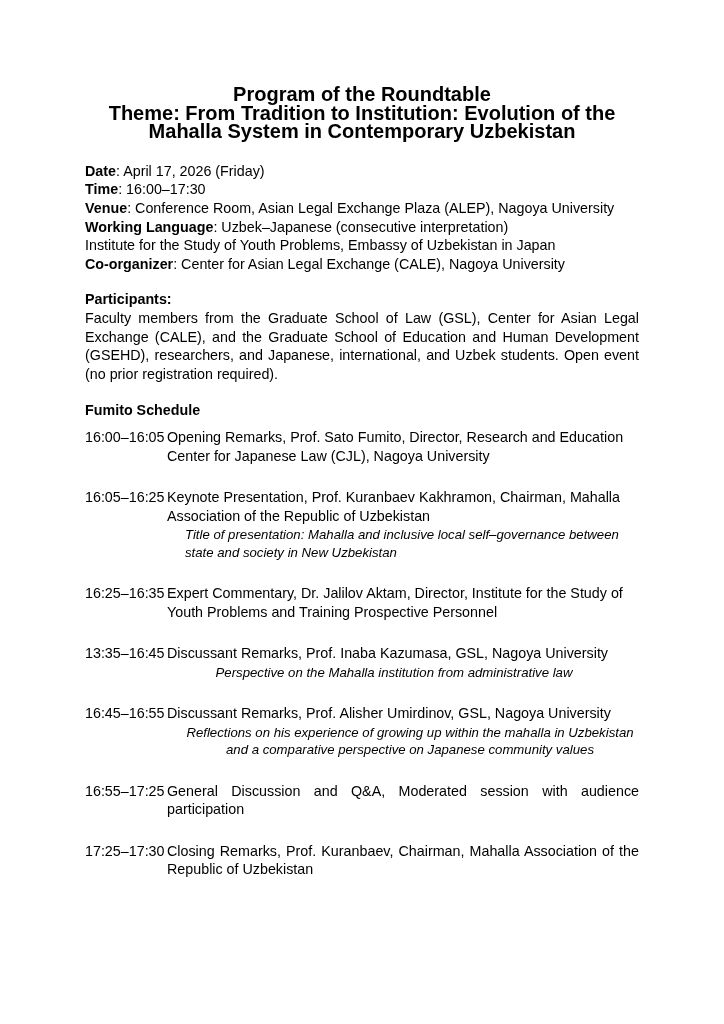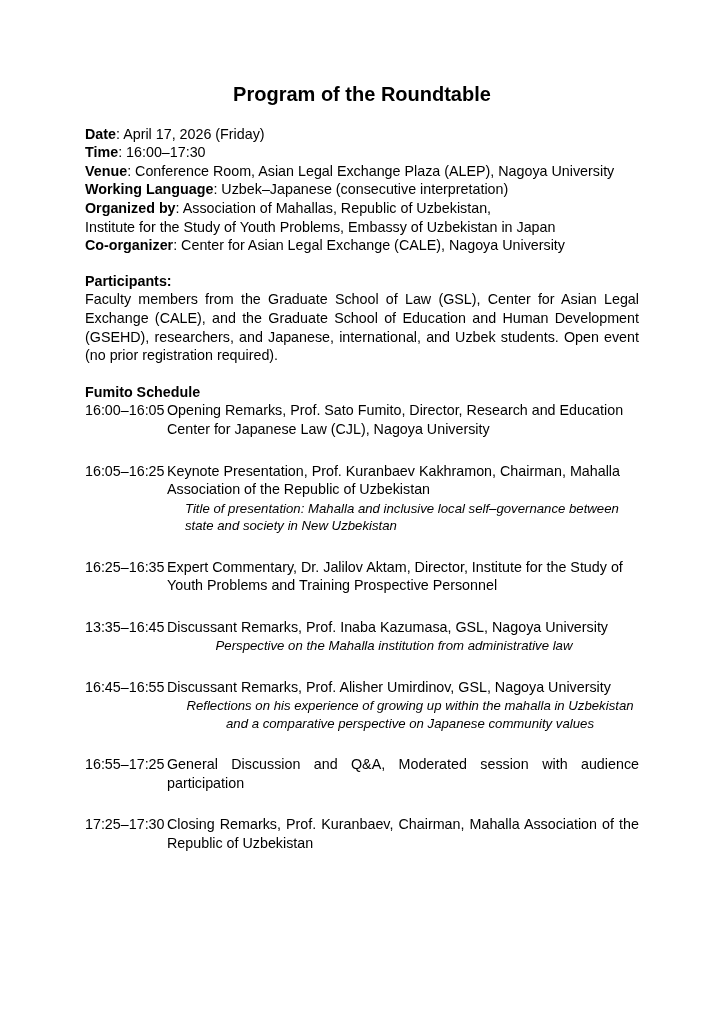--- a/index.html
+++ b/index.html
@@ -76,21 +76,21 @@
     line-height: 18.6px;
   }
   .schedule-head {
     font-weight: bold;
     display: block;
     margin-bottom: 0px;
   }
   .entry {
     position: relative;
     padding-left: 82px;
-    margin-top: 0px;
+    margin-top: 8px;
   }
   .entry + .entry { margin-top: 23px; }
   .entry .time {
     position: absolute;
     left: 0;
     top: 0;
     width: 78px;
     white-space: nowrap;
   }
   .entry .desc { display: block; }
@@ -108,28 +108,28 @@
   .entry.last-row .desc { display: block; }
 </style>
 </head>
 <body>
 
 <div class="page">
   <div class="content">
 
     <div class="title-block">
       <span class="title-line">Program of the Roundtable</span>
+      <span class="title-theme">Theme: From Tradition to Institution: Evolution of the Mahalla System in Contemporary Uzbekistan</span>
     </div>
 
     <div class="info-block">
       <span class="info-row"><span class="lbl">Date</span><span>: April 17, 2026 (Friday)</span></span>
       <span class="info-row"><span class="lbl">Time</span><span>: 16:00–17:30</span></span>
       <span class="info-row"><span class="lbl">Venue</span><span>: Conference Room, Asian Legal Exchange Plaza (ALEP), Nagoya University</span></span>
       <span class="info-row"><span class="lbl">Working Language</span><span>: Uzbek–Japanese (consecutive interpretation)</span></span>
-      <span class="info-row"><span class="lbl">Organized by</span><span>: Association of Mahallas, Republic of Uzbekistan,</span></span>
       <span class="info-row">Institute for the Study of Youth Problems, Embassy of Uzbekistan in Japan</span>
       <span class="info-row"><span class="lbl">Co-organizer</span><span>: Center for Asian Legal Exchange (CALE), Nagoya University</span></span>
     </div>
 
     <div class="participants-block">
       <span class="section-head">Participants:</span>
       <div class="justified">Faculty members from the Graduate School of Law (GSL), Center for Asian Legal Exchange (CALE), and the Graduate School of Education and Human Development (GSEHD), researchers, and Japanese, international, and Uzbek students. Open event (no prior registration required).</div>
     </div>
 
     <div class="schedule-block">

